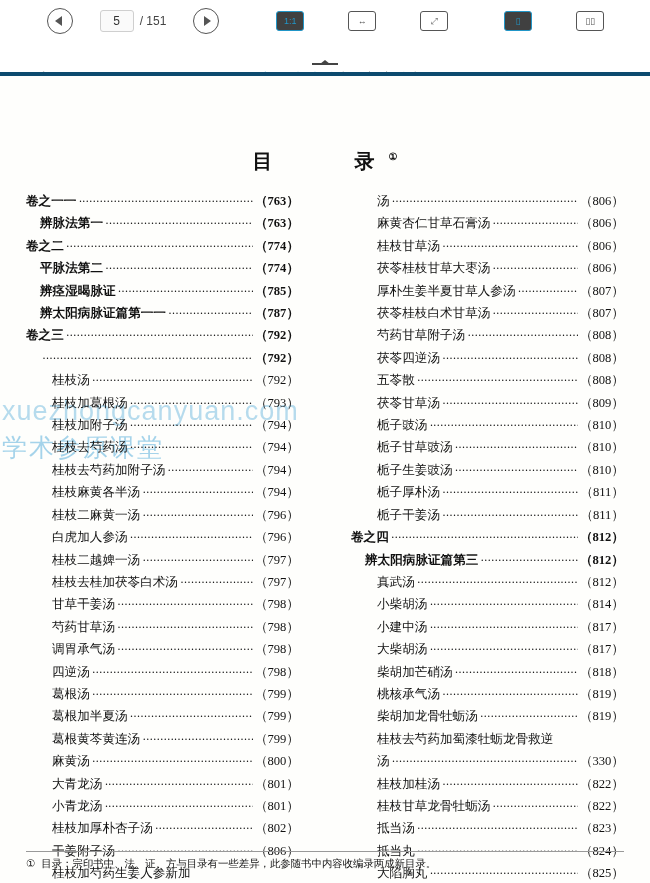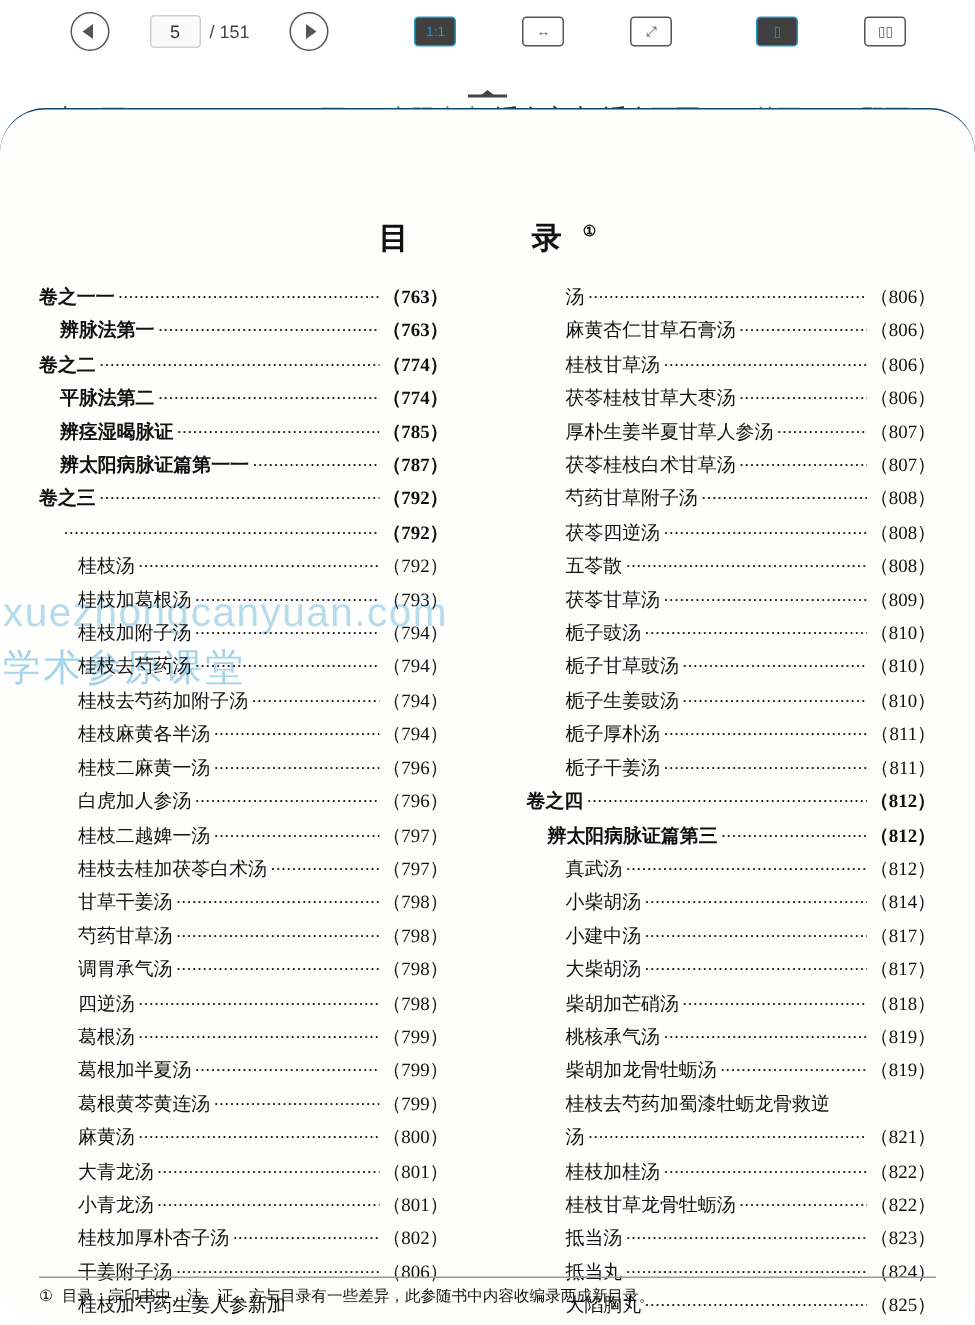--- a/index.html
+++ b/index.html
@@ -116,25 +116,24 @@
     width:0;height:0;border-left:5px solid transparent;border-right:5px solid transparent;border-bottom:4px solid #444;
   }
 
   
   .sheet {
     position: absolute;
     top: 72px; left: 0;
     width: 650px;
     height: 811px;
     background: #fefefc;
-    border-top: 1px solid #0c4a6e;
+    border-top: 4px solid #0c4a6e;
     box-sizing: border-box;
     overflow: hidden;
     font-family: "Liberation Serif", serif;
-    border-radius: 30px;
   }
 
   .doc-title {
     text-align: center;
     font-size: 20px;
     font-weight: bold;
     letter-spacing: 14px;
     color: #111;
     margin-top: 72px;
     position: relative;
@@ -584,21 +583,21 @@
           <span class="t">柴胡加龙骨牡蛎汤</span>
           <span class="d">····························································</span>
           <span class="p">（819）</span>
         </div>
         <div class="toc-line ind2">
           <span class="t">桂枝去芍药加蜀漆牡蛎龙骨救逆</span>
         </div>
         <div class="toc-line cont">
           <span class="t">汤</span>
           <span class="d">····························································</span>
-          <span class="p">（821）</span>
+          <span class="p">（330）</span>
         </div>
         <div class="toc-line ind2">
           <span class="t">桂枝加桂汤</span>
           <span class="d">····························································</span>
           <span class="p">（822）</span>
         </div>
         <div class="toc-line ind2">
           <span class="t">桂枝甘草龙骨牡蛎汤</span>
           <span class="d">····························································</span>
           <span class="p">（822）</span>

